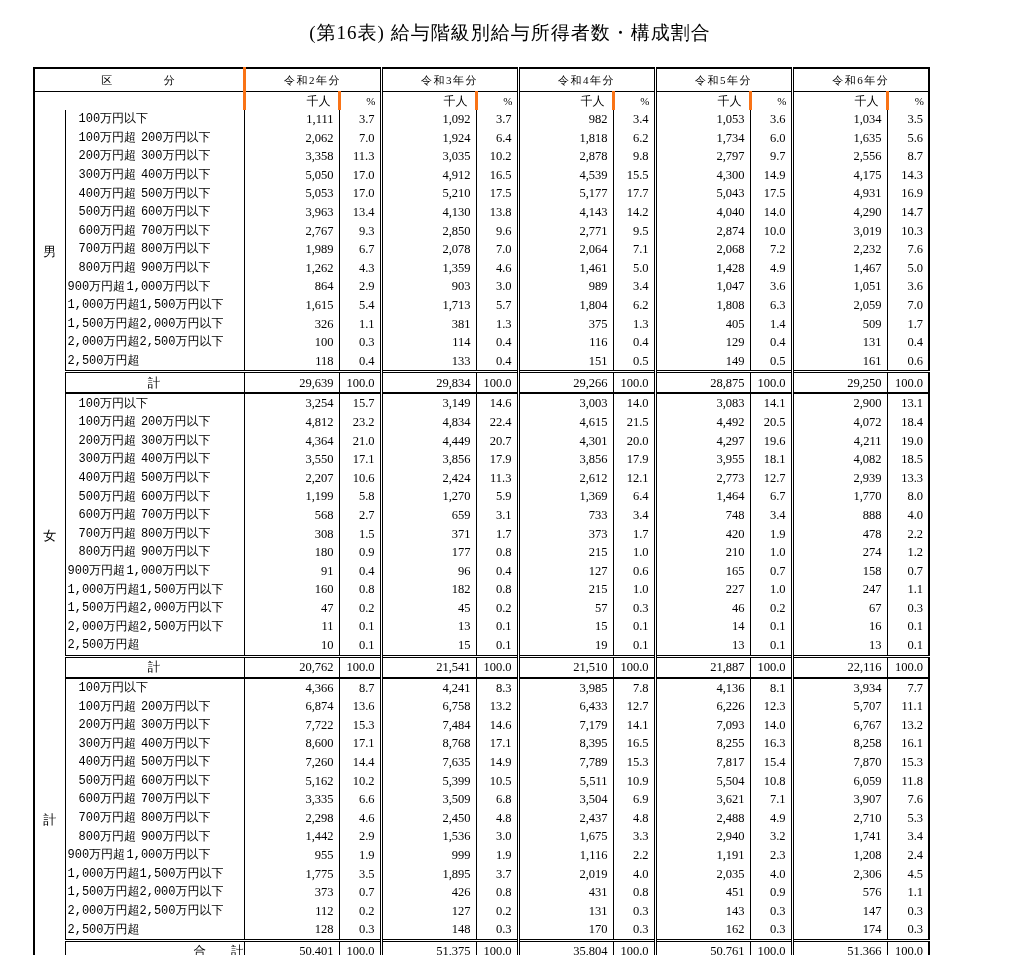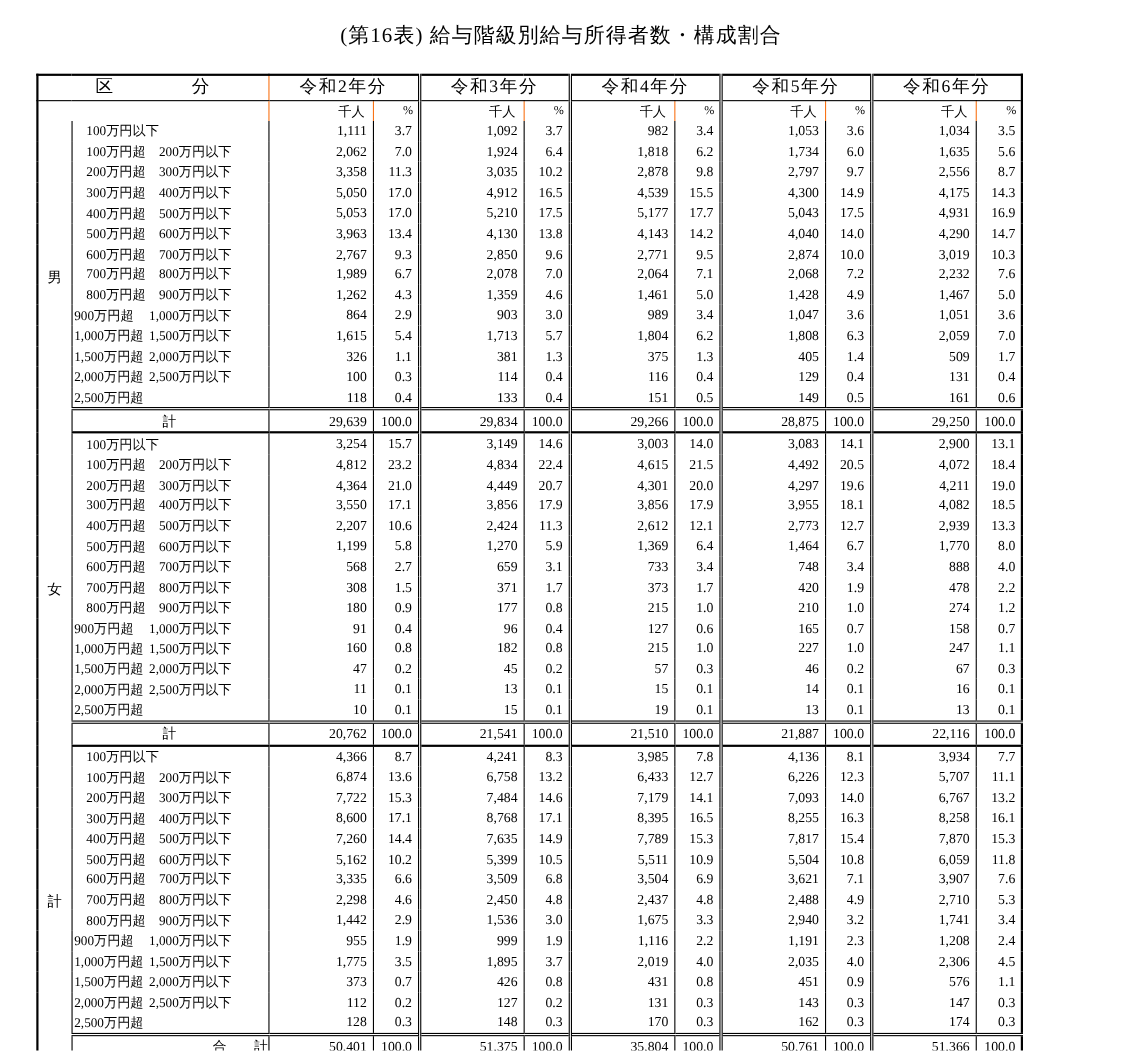--- a/index.html
+++ b/index.html
@@ -14,29 +14,29 @@
   }
   table{
     margin:21px 0 0 33px;border-collapse:collapse;border:2px solid #000;
     table-layout:fixed;width:895px;font-size:12.5px;
   }
   col.col-g{width:31px}
   col.col-cat{width:179px}
   col.col-num{width:95px}
   col.col-pct{width:42px}
   th,td{padding:0;font-weight:normal;line-height:1;vertical-align:middle;}
-  .h1 th{height:22px;border-bottom:1px solid #000;text-align:center;font-size:16px;letter-spacing:1.5px;}
+  .h1 th{height:22px;border-bottom:1px solid #000;text-align:center;font-size:11px;letter-spacing:1.5px;}
   .h2 th{height:18px;text-align:right;font-size:12px;}
   .h2 .unit{padding-right:7px;}
   .h2 .pctl{padding-right:4px;font-size:11px;}
-  .bl{border-left:1px solid #f97316;}
+  .bl{border-left:3px solid #f97316;}
   .bld{border-left:3px double #000;}
   .g{text-align:center;font-size:13px;}
   .cat{border-left:1px solid #000;font-size:12px;}
-  .rangewrap{display:flex;padding:0 33px 0 13px;white-space:nowrap;}
+  .rangewrap{display:flex;padding:0 33px 0 13px;white-space:nowrap;font-family:Liberation Mono, monospace;}
   .long .rangewrap{padding-left:2px;}
   .c2{margin-left:auto;}
   .num,.pct{text-align:right;padding-right:5px;border-left:1px solid #000;font-size:12.5px;}
   .num.d{border-left:3px double #000;}
   .body-row td{height:18.6px;}
   .total-row td{height:19px;border-top:3px double #000;}
   .section-end td{border-bottom:2px solid #000;}
   .cat-total{border-left:1px solid #000;text-align:center;font-size:12.5px;letter-spacing:1px;}
   .cat-total.grand{text-align:right;padding-left:106px;letter-spacing:0;}
 </style>

